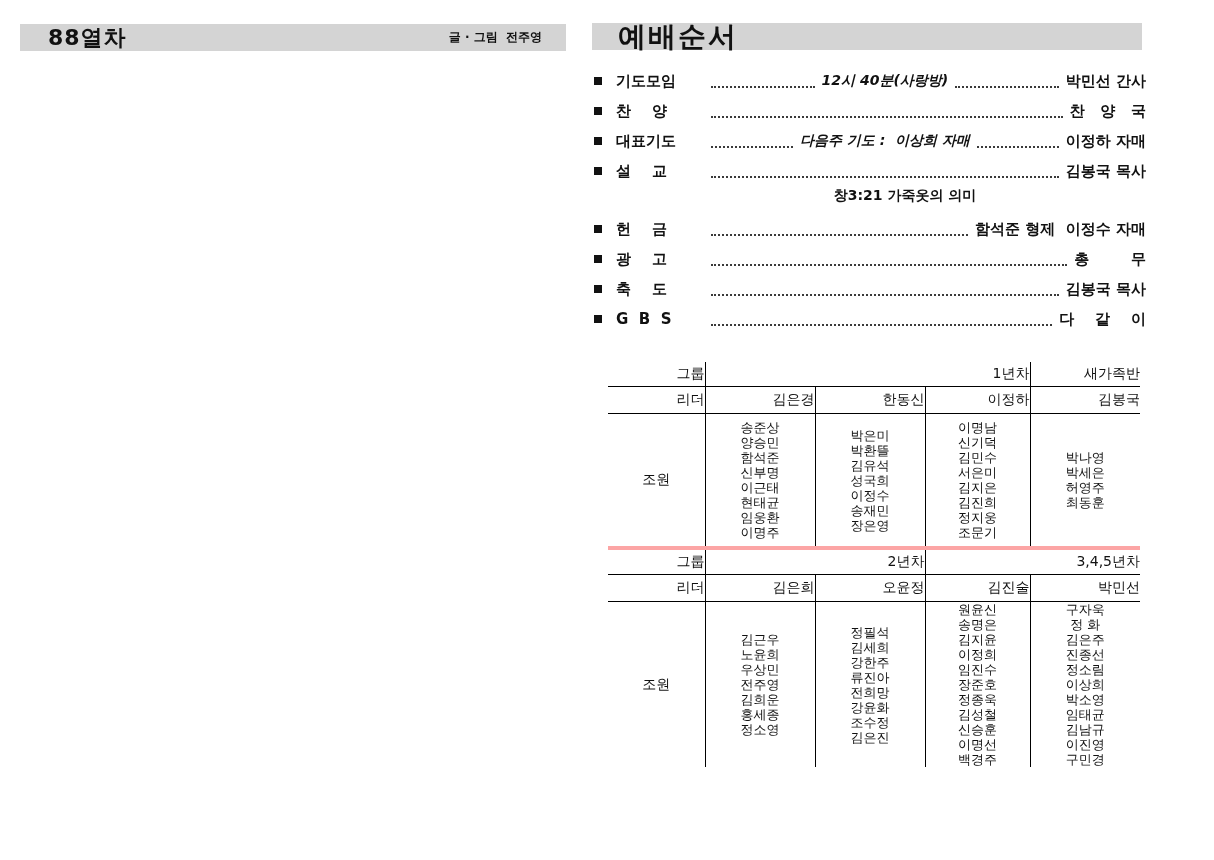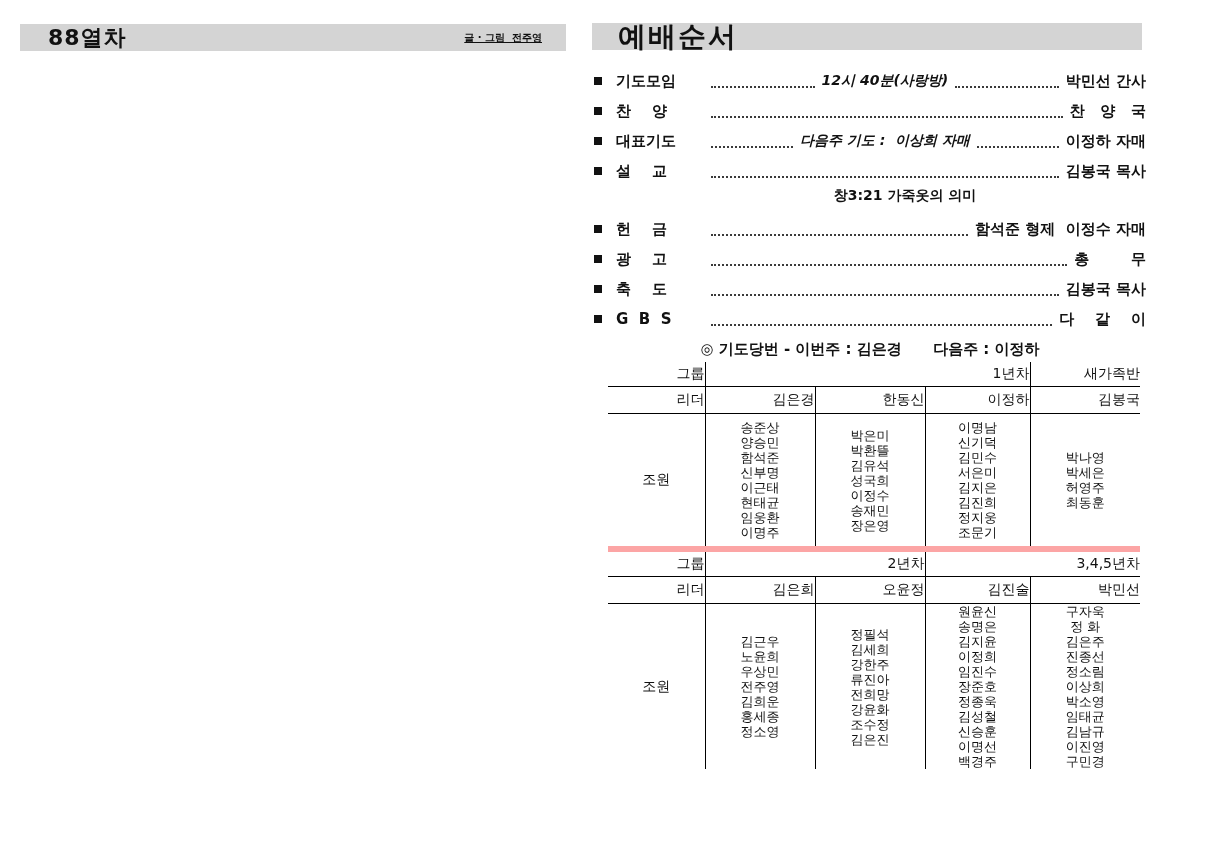--- a/index.html
+++ b/index.html
@@ -7,42 +7,42 @@
     position:relative; width:1214px; height:860px; background:#ffffff;
     font-family:"DejaVu Sans", sans-serif; color:#111111; overflow:hidden;
   }
   .hdr-bar {
     position:absolute; background:#d4d4d4; display:flex; align-items:center;
     box-sizing:border-box;
   }
   .left-bar { left:20px; top:24px; width:546px; height:27px;
     justify-content:space-between; padding:0 24px 0 28px; }
   .left-title { font-size:22px; font-weight:bold; letter-spacing:1px; }
-  .left-credit { font-size:10px; font-weight:bold; white-space:pre;text-decoration:underline; }
+  .left-credit { font-size:12px; font-weight:bold; white-space:pre; }
   .right-bar { left:592px; top:23px; width:550px; height:27px; padding-left:26px; }
   .right-title { font-size:28px; font-weight:bold; letter-spacing:2px; }
 
   .order { position:absolute; left:594px; top:66px; width:552px; }
   .orow { display:flex; align-items:center; height:30px; font-weight:bold; font-size:15px; }
   .bullet { width:8px; height:8px; background:#111; margin-right:14px; flex:none; }
   .olabel { white-space:pre; width:88px; flex:none; }
   .leader { flex:1; border-bottom:2px dotted #3a3a3a; height:0.75em; margin:0 7px; min-width:24px; }
   .ocenter { white-space:pre; font-size:14px; flex:none;font-style:italic; }
   .ovalue { white-space:pre; flex:none; }
   .sermon-note { text-align:center; font-weight:bold; font-size:14px;
     height:20px; line-height:18px; padding-left:70px; }
   .gap { height:8px; }
   .duty { text-align:center; font-weight:bold; font-size:15px; margin-top:6px; white-space:pre; }
 
   .gtable { position:absolute; left:608px; top:362px; border-collapse:collapse;
     table-layout:fixed; font-size:14px; }
   .gtable td { text-align:center; padding:0; vertical-align:middle; }
   .gtable td + td { border-left:1px solid #000;margin-left:13px; }
   tr.bb  td { border-bottom:1px solid #000;text-align:right; }
-  tr.bb2 td { border-bottom:6px solid #fca5a5; }
+  tr.bb2 td { border-bottom:4px solid #fca5a5; }
   tr.r-group td { height:24px; }
   tr.r-leader td { height:26px; }
   .members { white-space:pre-line; line-height:15px; font-size:13px; padding:8px 0; }
   .m1 td { height:132px; }
 </style>
 </head>
 <body>
 
 <div class="page">
 
@@ -115,21 +115,20 @@
       <span class="ovalue">김봉국 목사</span>
     </div>
 
     <div class="orow">
       <span class="bullet"></span>
       <span class="olabel">G  B  S</span>
       <span class="leader"></span>
       <span class="ovalue">다    같    이</span>
     </div>
 
-    <div class="duty">◎ 기도당번 - 이번주 : 김은경      다음주 : 이정하</div>
   </div>
 
   <table class="gtable">
     <colgroup>
       <col style="width:97px">
         <col style="width:110px">
         <col style="width:110px">
       <col style="width:105px">
         <col style="width:110px">
     </colgroup>

